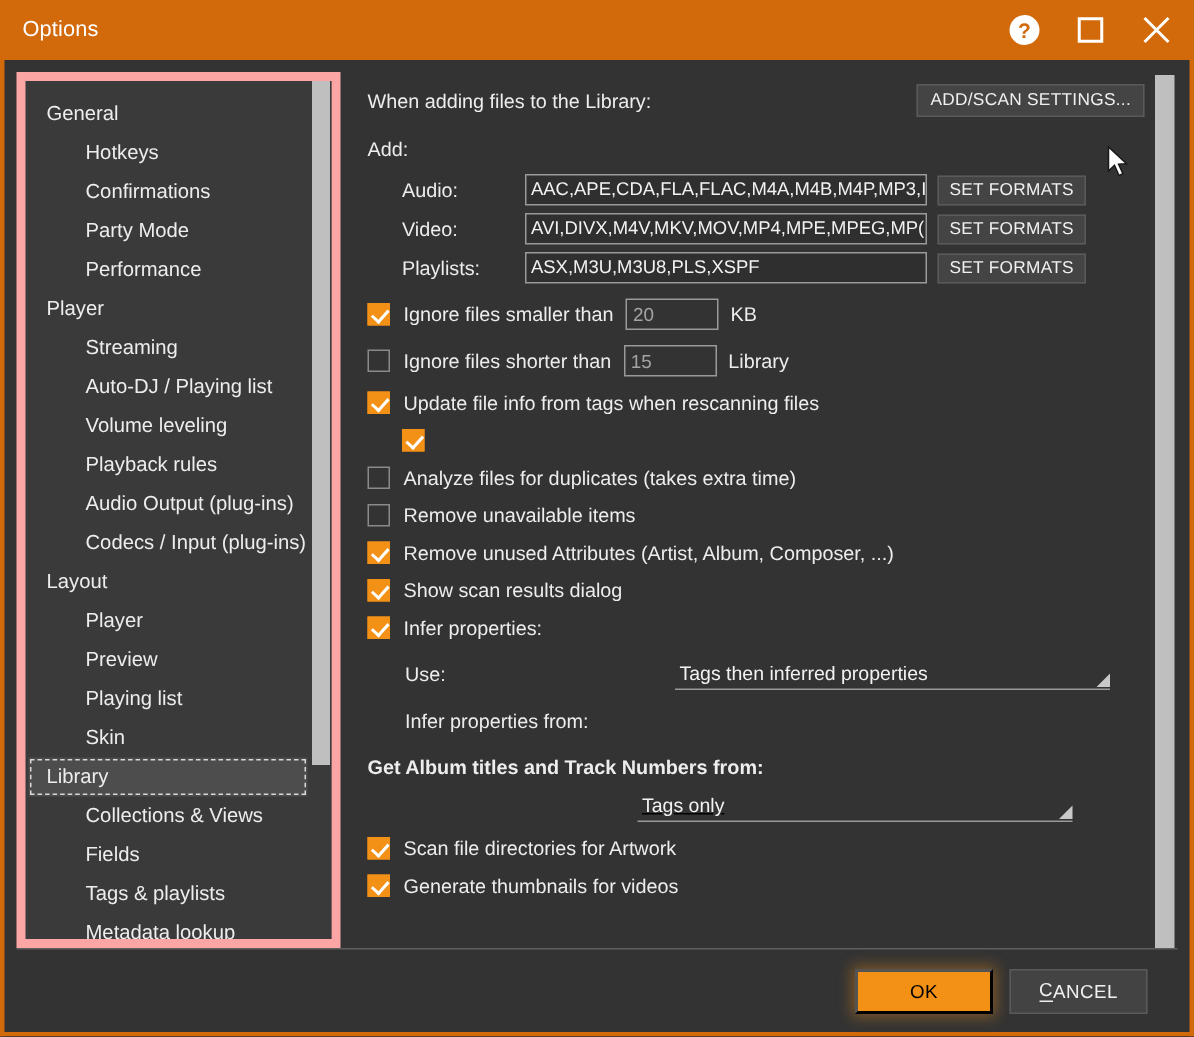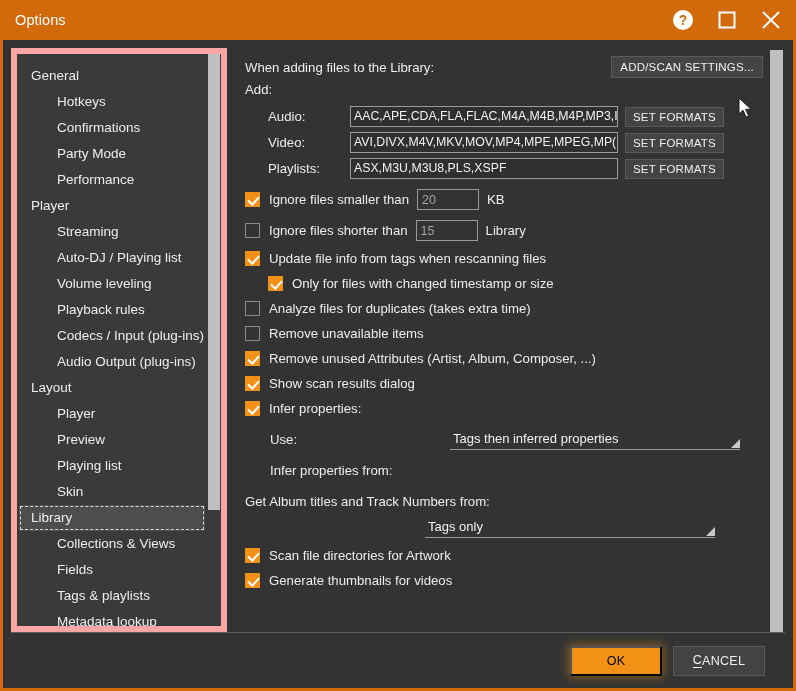--- a/index.html
+++ b/index.html
@@ -113,21 +113,21 @@
     height: 592px;
     background: #bfbfbf;
   }
   .row { display: flex; align-items: center; }
   .lbl {
     color: #ededed;
     font-size: 13.2px;
     white-space: nowrap;
   }
   
-  #hdr-row { justify-content: space-between; margin-bottom: 4px; align-items: center; }
+  #hdr-row { justify-content: space-between; margin-bottom: 14px; align-items: center; }
   .push-btn {
     background: #444444;
     border: 1px solid #5a5a5a;
     color: #f0f0f0;
     font-size: 11.5px;
     font-family: "Liberation Sans", sans-serif;
     padding: 4px 8px;
     letter-spacing: .2px;
     cursor: default;
   }
@@ -217,22 +217,22 @@
     font-size: 13px;
     line-height: 19px;
   }
   .dd-arrow {
     position: absolute;
     right: 0; bottom: 1px;
     width: 0; height: 0;
     border-left: 9px solid transparent;
     border-bottom: 9px solid #c9c9c9;
   }
-  #get-album-lbl { margin-top: 16px; }
-  #dd-album-row { margin-top: 8px; }
+  #get-album-lbl { margin-top: 16px; font-weight: bold; }
+  #dd-album-row { margin-top: 8px; text-decoration: underline; }
   #dd-album-spacer { width: 180px; flex: 0 0 180px; }
   
   #footer {
     flex: 0 0 56px;
     height: 56px;
     border-top: 1px solid #5e5e5e;
     display: flex;
     align-items: center;
     justify-content: flex-end;
     padding-right: 20px;
@@ -302,22 +302,22 @@
           <div class="nav-group">General</div>
           <div class="nav-item">Hotkeys</div>
           <div class="nav-item">Confirmations</div>
           <div class="nav-item">Party Mode</div>
           <div class="nav-item">Performance</div>
           <div class="nav-group">Player</div>
           <div class="nav-item">Streaming</div>
           <div class="nav-item">Auto-DJ / Playing list</div>
           <div class="nav-item">Volume leveling</div>
           <div class="nav-item">Playback rules</div>
+          <div class="nav-item">Audio Output (plug-ins)</div>
           <div class="nav-item">Codecs / Input (plug-ins)</div>
-          <div class="nav-item">Audio Output (plug-ins)</div>
           <div class="nav-group">Layout</div>
           <div class="nav-item">Player</div>
           <div class="nav-item">Preview</div>
           <div class="nav-item">Playing list</div>
           <div class="nav-item">Skin</div>
           <div class="nav-group selected">Library</div>
           <div class="nav-item">Collections &amp; Views</div>
           <div class="nav-item">Fields</div>
           <div class="nav-item">Tags &amp; playlists</div>
           <div class="nav-item">Metadata lookup</div>
@@ -369,21 +369,20 @@
           <div class="lbl">Library</div>
         </div>
 
         <div id="checkbox-container">
             <div class="row cb-row">
               <div class="cbx on"></div>
               <div class="lbl">Update file info from tags when rescanning files</div>
             </div>
             <div class="row cb-row indent-1">
               <div class="cbx on"></div>
-              <div class="lbl">Only for files with changed timestamp or size</div>
             </div>
             <div class="row cb-row">
               <div class="cbx"></div>
               <div class="lbl">Analyze files for duplicates (takes extra time)</div>
             </div>
             <div class="row cb-row">
               <div class="cbx"></div>
               <div class="lbl">Remove unavailable items</div>
             </div>
             <div class="row cb-row">

